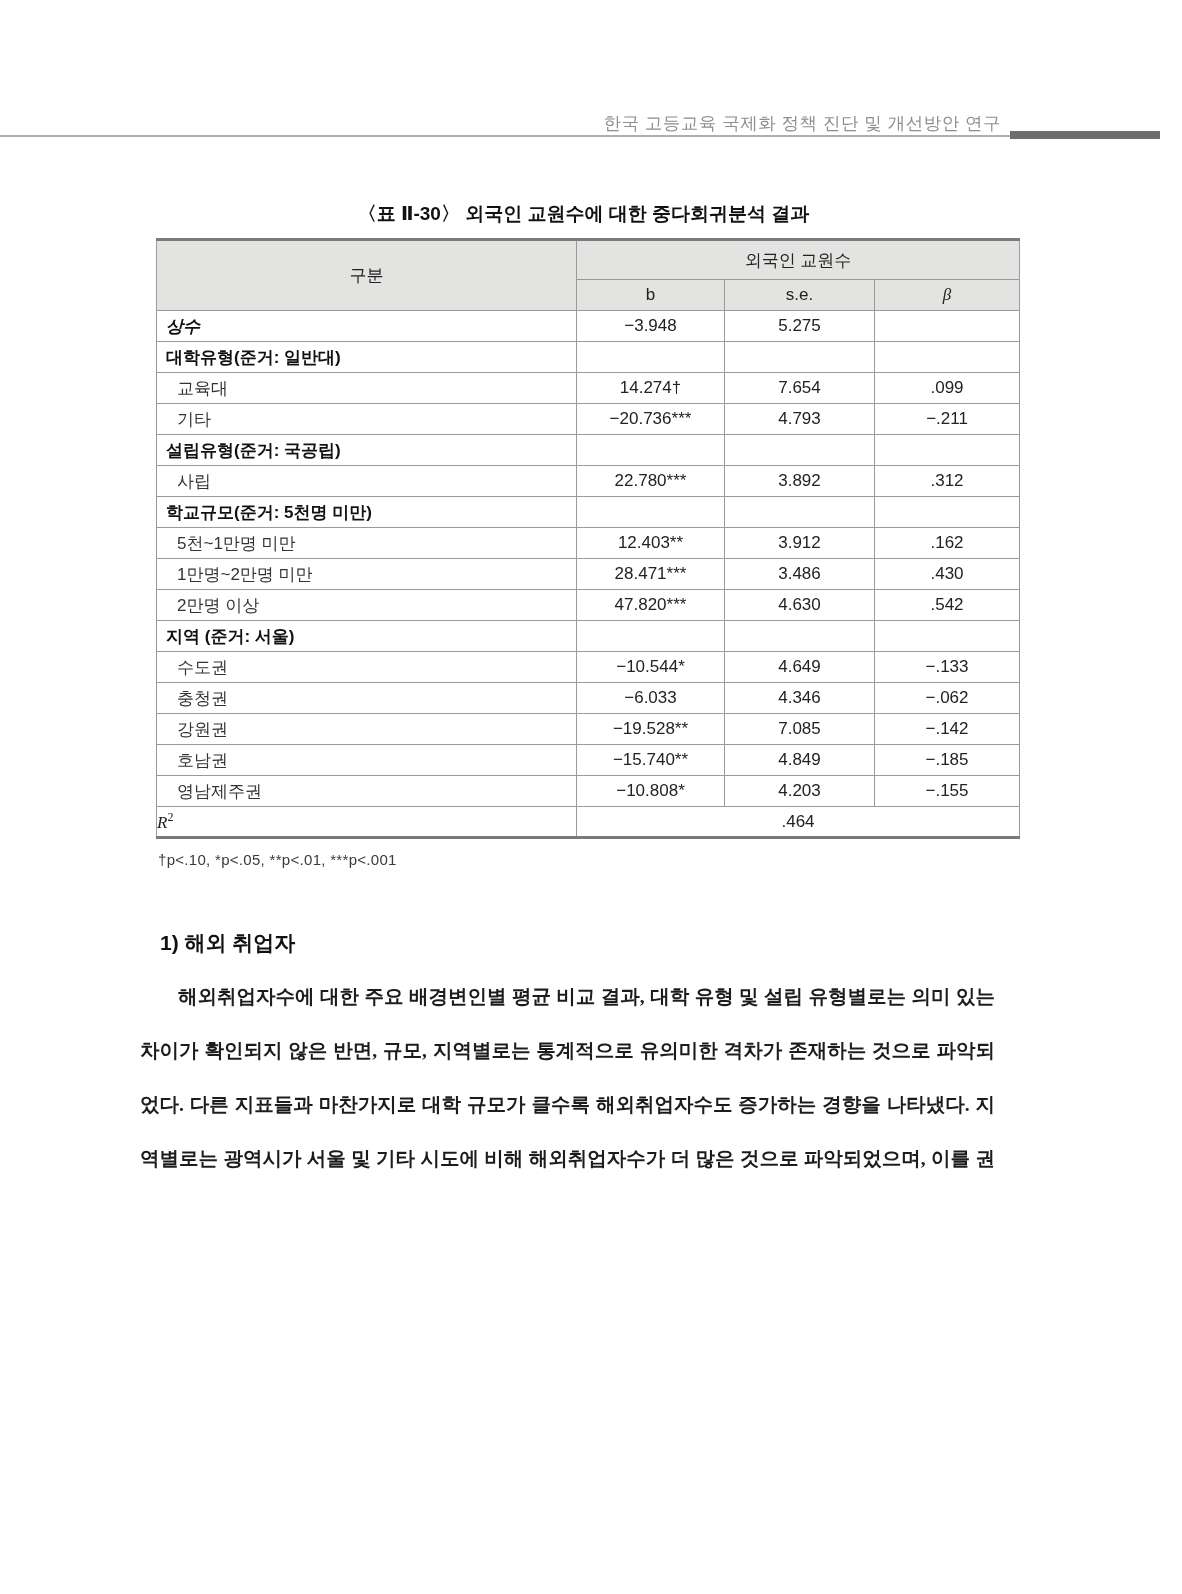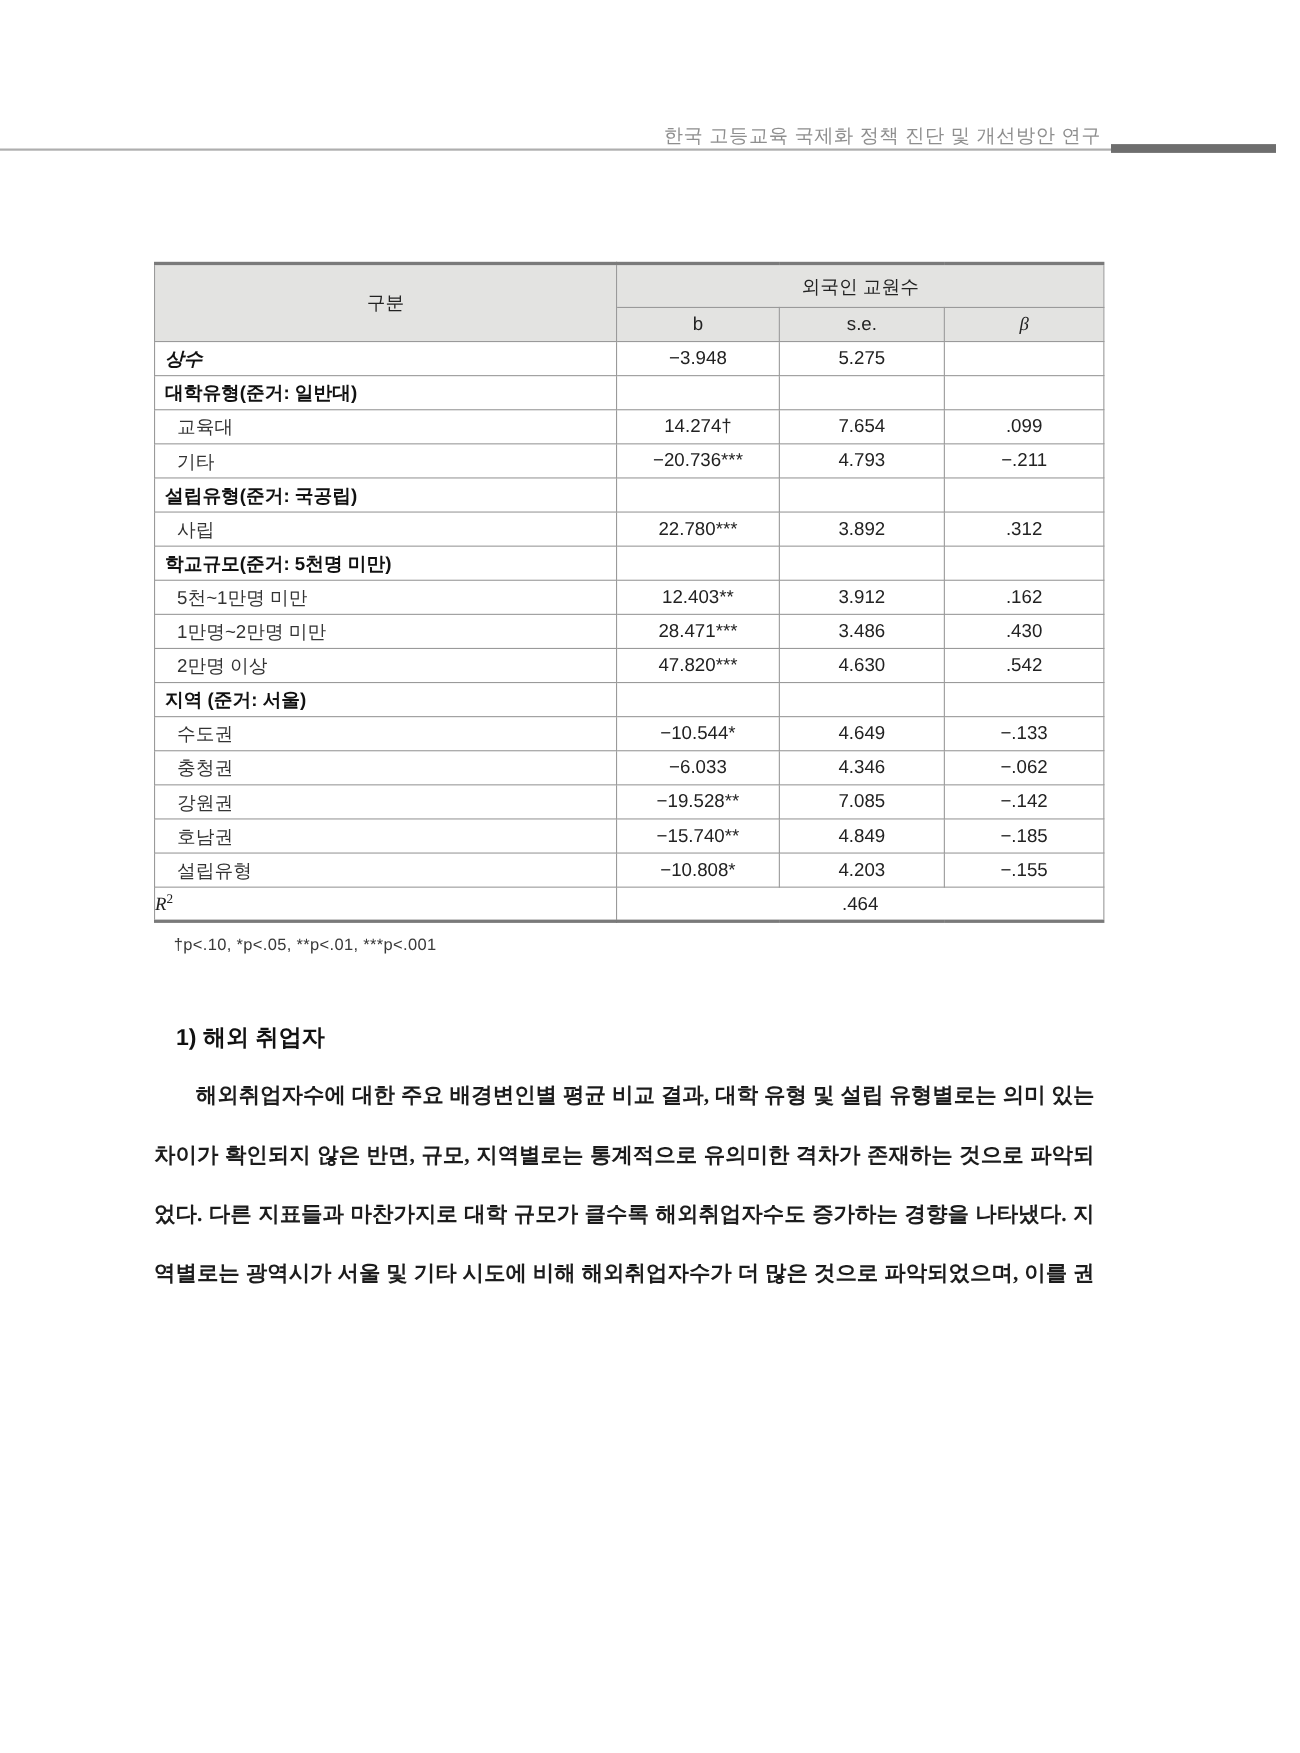--- a/index.html
+++ b/index.html
@@ -21,21 +21,21 @@
     position:absolute; top:131px; left:1010px; width:150px; height:8px; background:#6e6e6e;
   }
 
   
   .table-caption {
     position:absolute; top:201px; left:152px; width:863px;
     text-align:center; font-weight:700; font-size:19px; color:#111;
   }
 
   
-  .reg-table-wrap { position:absolute; top:238px; left:140px; width:863px; }
+  .reg-table-wrap { position:absolute; top:238px; left:156px; width:863px; }
   table.reg {
     border-collapse:collapse; table-layout:fixed; width:863px;
     border-top:3px solid #7a7a7a; border-bottom:3px solid #7a7a7a;
   }
   table.reg col.c-label { width:420px; }
   table.reg col.c-b     { width:148px; }
   table.reg col.c-se    { width:150px; }
   table.reg col.c-beta  { width:145px; }
   table.reg th, table.reg td {
     border:1px solid #9a9a9a; padding:0; box-sizing:border-box;
@@ -92,20 +92,21 @@
 </style>
 </head>
 <body>
 
 <div class="page">
 
   <div class="running-header-title">한국 고등교육 국제화 정책 진단 및 개선방안 연구</div>
   <div class="header-rule-thin"></div>
   <div class="header-rule-thick"></div>
 
+  <div class="table-caption">〈표 Ⅱ-30〉 외국인 교원수에 대한 중다회귀분석 결과</div>
 
   <div class="reg-table-wrap">
     <table class="reg">
       <colgroup>
         <col class="c-label">
           <col class="c-b">
           <col class="c-se">
           <col class="c-beta">
       </colgroup>
       <thead>
@@ -204,21 +205,21 @@
             <td class="num">7.085</td>
             <td class="num">−.142</td>
           </tr>
           <tr>
             <td class="lbl item">호남권</td>
             <td class="num">−15.740**</td>
             <td class="num">4.849</td>
             <td class="num">−.185</td>
           </tr>
           <tr>
-            <td class="lbl item">설립유형</td>
+            <td class="lbl item">영남제주권</td>
             <td class="num">−10.808*</td>
             <td class="num">4.203</td>
             <td class="num">−.155</td>
           </tr>
         </tbody>
       <tbody>
         <tr class="rsq-row">
           <td class="rsq-lbl"><i>R</i><sup>2</sup></td>
           <td class="rsq-val" colspan="3">.464</td>
         </tr>

